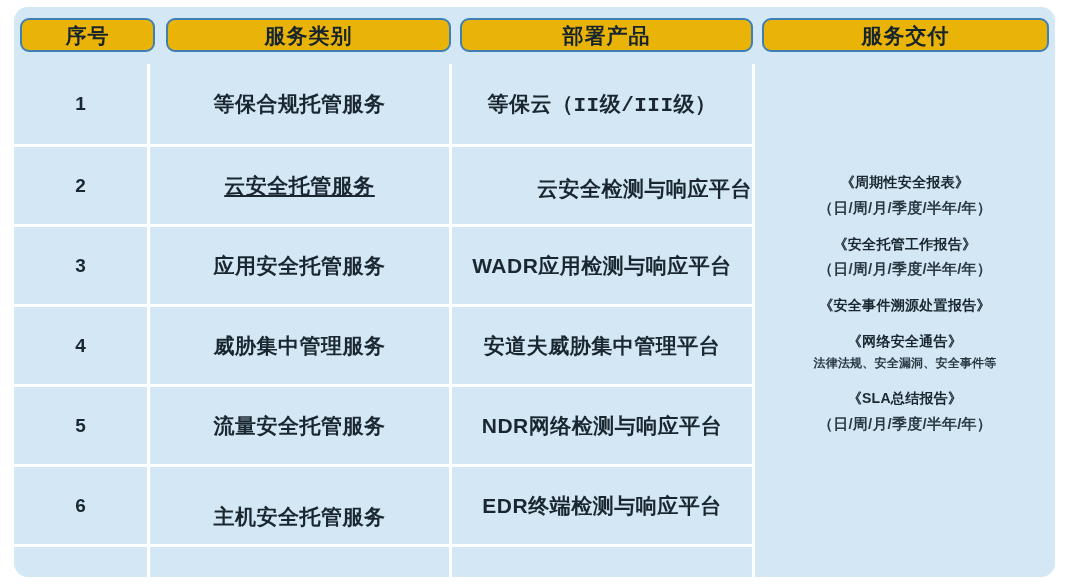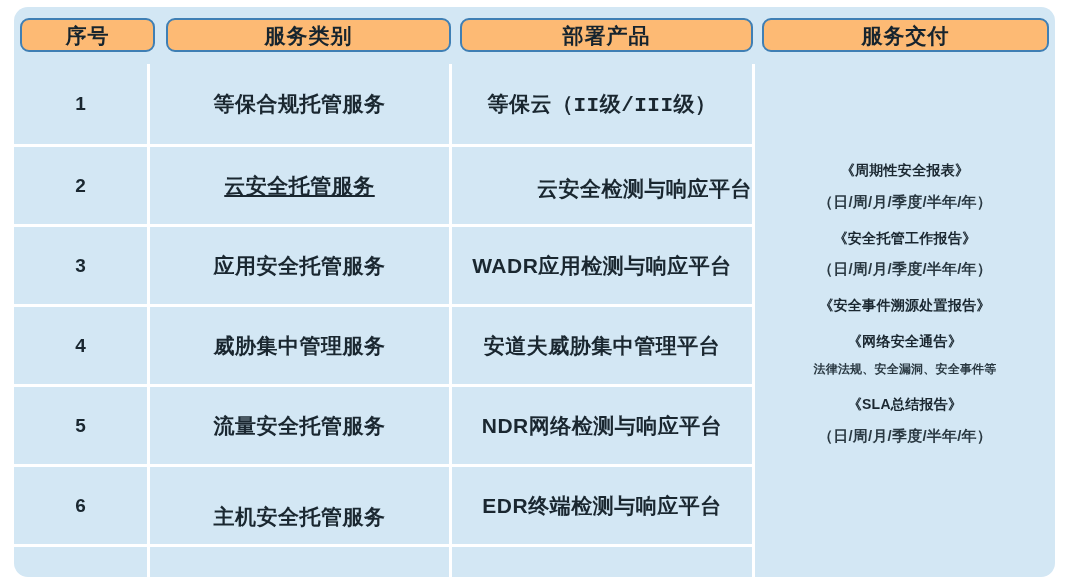--- a/index.html
+++ b/index.html
@@ -34,21 +34,21 @@
     top: 0;
     width: 100%;
     height: 57px;
   }
   .header-pill {
     position: absolute;
     top: 11px;
     height: 34px;
     border: 2px solid #3f7fb4;
     border-radius: 9px;
-    background: #fdba74;
+    background: #eab308;
     box-sizing: border-box;
     display: flex;
     align-items: center;
     justify-content: center;
   }
   .header-pill .htext {
     font-size: 21px;
     font-weight: bold;
     color: #16242e;
     letter-spacing: 1px;
@@ -117,21 +117,21 @@
     font-weight: bold;
     color: #1a2730;
     line-height: 1.25;
     letter-spacing: 0.3px;
   }
   .delivery-sub {
     font-size: 15px;
     font-weight: bold;
     color: #2a3942;
     line-height: 1.4;
-    margin-top: 11px;
+    margin-top: 5px;
     letter-spacing: 0.2px;
   }
   .delivery-sub.wide {
     font-size: 12px;
   }
 </style>
 </head>
 <body>
 
 <div id="table-panel">

